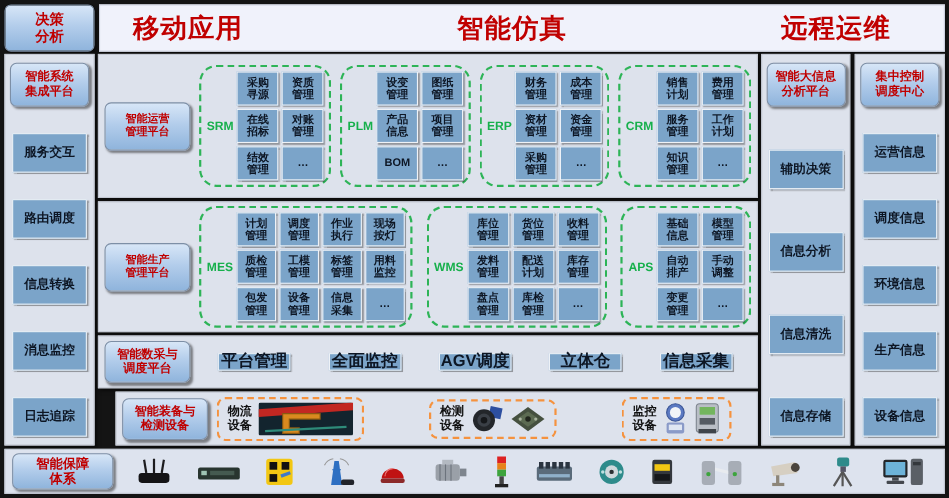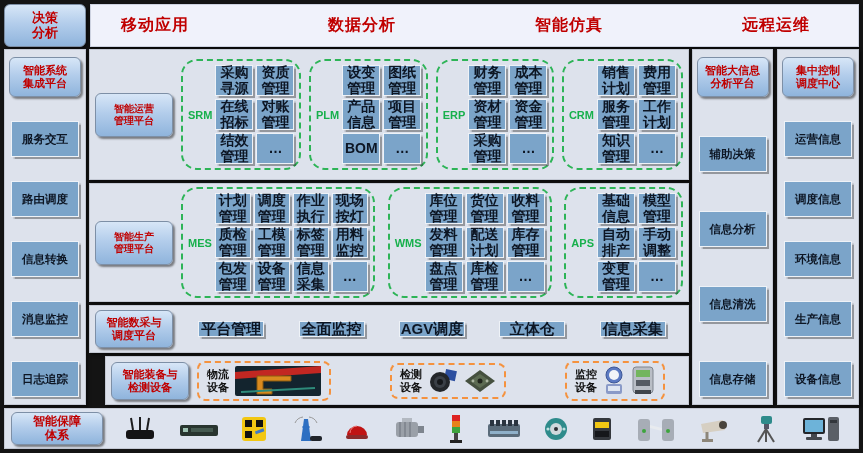--- a/index.html
+++ b/index.html
@@ -17,36 +17,36 @@
   .panel{background:#dde2ec;border:1px solid #c3c8d3;box-shadow:2px 2px 3px rgba(0,0,0,.5);box-sizing:border-box;}
   .vcol{position:absolute;top:49px;bottom:48px;display:flex;flex-direction:column;
         align-items:center;justify-content:space-between;padding:7px 0;box-sizing:border-box;}
   .vcol .btn{width:72px;min-height:40px;font-size:11px;flex:0 0 auto;}
   .vcol .chip{width:68px;height:36px;font-size:11.5px;}
   
   .decision{position:absolute;left:4px;top:4px;width:82px;height:43px;font-size:13px;}
   .topbar{position:absolute;left:90px;top:4px;right:4px;height:43px;background:#f0f2fb;
           border:1px solid #cdd2e0;box-shadow:0 2px 2px rgba(0,0,0,.5);box-sizing:border-box;
           display:flex;align-items:center;justify-content:space-between;padding:0 48px 0 30px;}
-  .tophead{color:#c00000;font-weight:bold;font-size:16px;letter-spacing:1px;}
+  .tophead{color:#c00000;font-weight:bold;font-size:24px;letter-spacing:1px;}
   
   .main{position:absolute;left:89px;top:49px;width:600px;bottom:48px;
         display:flex;flex-direction:column;gap:3px;}
   .prow{display:flex;align-items:center;gap:8px;padding:0 5px;}
   .p1{flex:0 0 131px;} .p2{flex:0 0 119px;} .p3{flex:0 0 48px;} .p4{flex:1;margin-left:16px;}
   .plabel{width:78px;min-height:44px;font-size:10px;flex:0 0 auto;padding:4px 2px;}
   .groups{flex:1;display:flex;justify-content:space-between;align-items:center;gap:5px;}
   .group{border:2px dashed #2db457;border-radius:16px;display:flex;align-items:center;
          gap:3px;padding:4px 5px;box-sizing:border-box;}
   .gname{color:#17b04c;font-weight:bold;font-size:11px;flex:0 0 auto;}
   .grid{display:grid;gap:3px;}
   .g2{grid-template-columns:repeat(2,38px);}
   .g4{grid-template-columns:repeat(4,36px);}
   .g3{grid-template-columns:repeat(3,38px);}
-  .mchip{height:31px;font-size:14px;}
+  .mchip{height:31px;font-size:10px;}
   .rowchips{flex:1;display:flex;justify-content:space-around;align-items:center;}
   .rowchips .chip{width:66px;height:16px;font-size:15px;}
   .dboxes{flex:1;display:flex;justify-content:space-between;align-items:center;padding-right:18px;}
   .dbox{border:2px dashed #f5923e;border-radius:8px;display:flex;align-items:center;
         gap:6px;padding:3px 8px;box-sizing:border-box;min-height:36px;}
   .dlabel{font-size:11px;font-weight:bold;color:#111;white-space:pre-line;line-height:1.15;text-align:center;}
   
   .bottombar{position:absolute;left:4px;right:4px;bottom:4px;height:41px;background:#dde3ee;
              border:1px solid #c3c8d3;box-sizing:border-box;display:flex;align-items:center;
              gap:8px;padding:0 6px;}
@@ -56,21 +56,20 @@
 </style>
 </head>
 <body>
 
 <div class="stage">
 
   <div class="btn decision">决策
 分析</div>
   <div class="topbar">
     <span class="tophead">移动应用</span>
-    <span class="tophead">数据分析</span>
     <span class="tophead">智能仿真</span>
     <span class="tophead">远程运维</span>
   </div>
 
   <div class="vcol panel" style="left:4px;width:82px;">
     <div class="btn">智能系统
 集成平台</div>
     <div class="chip">服务交互</div>
     <div class="chip">路由调度</div>
     <div class="chip">信息转换</div>

